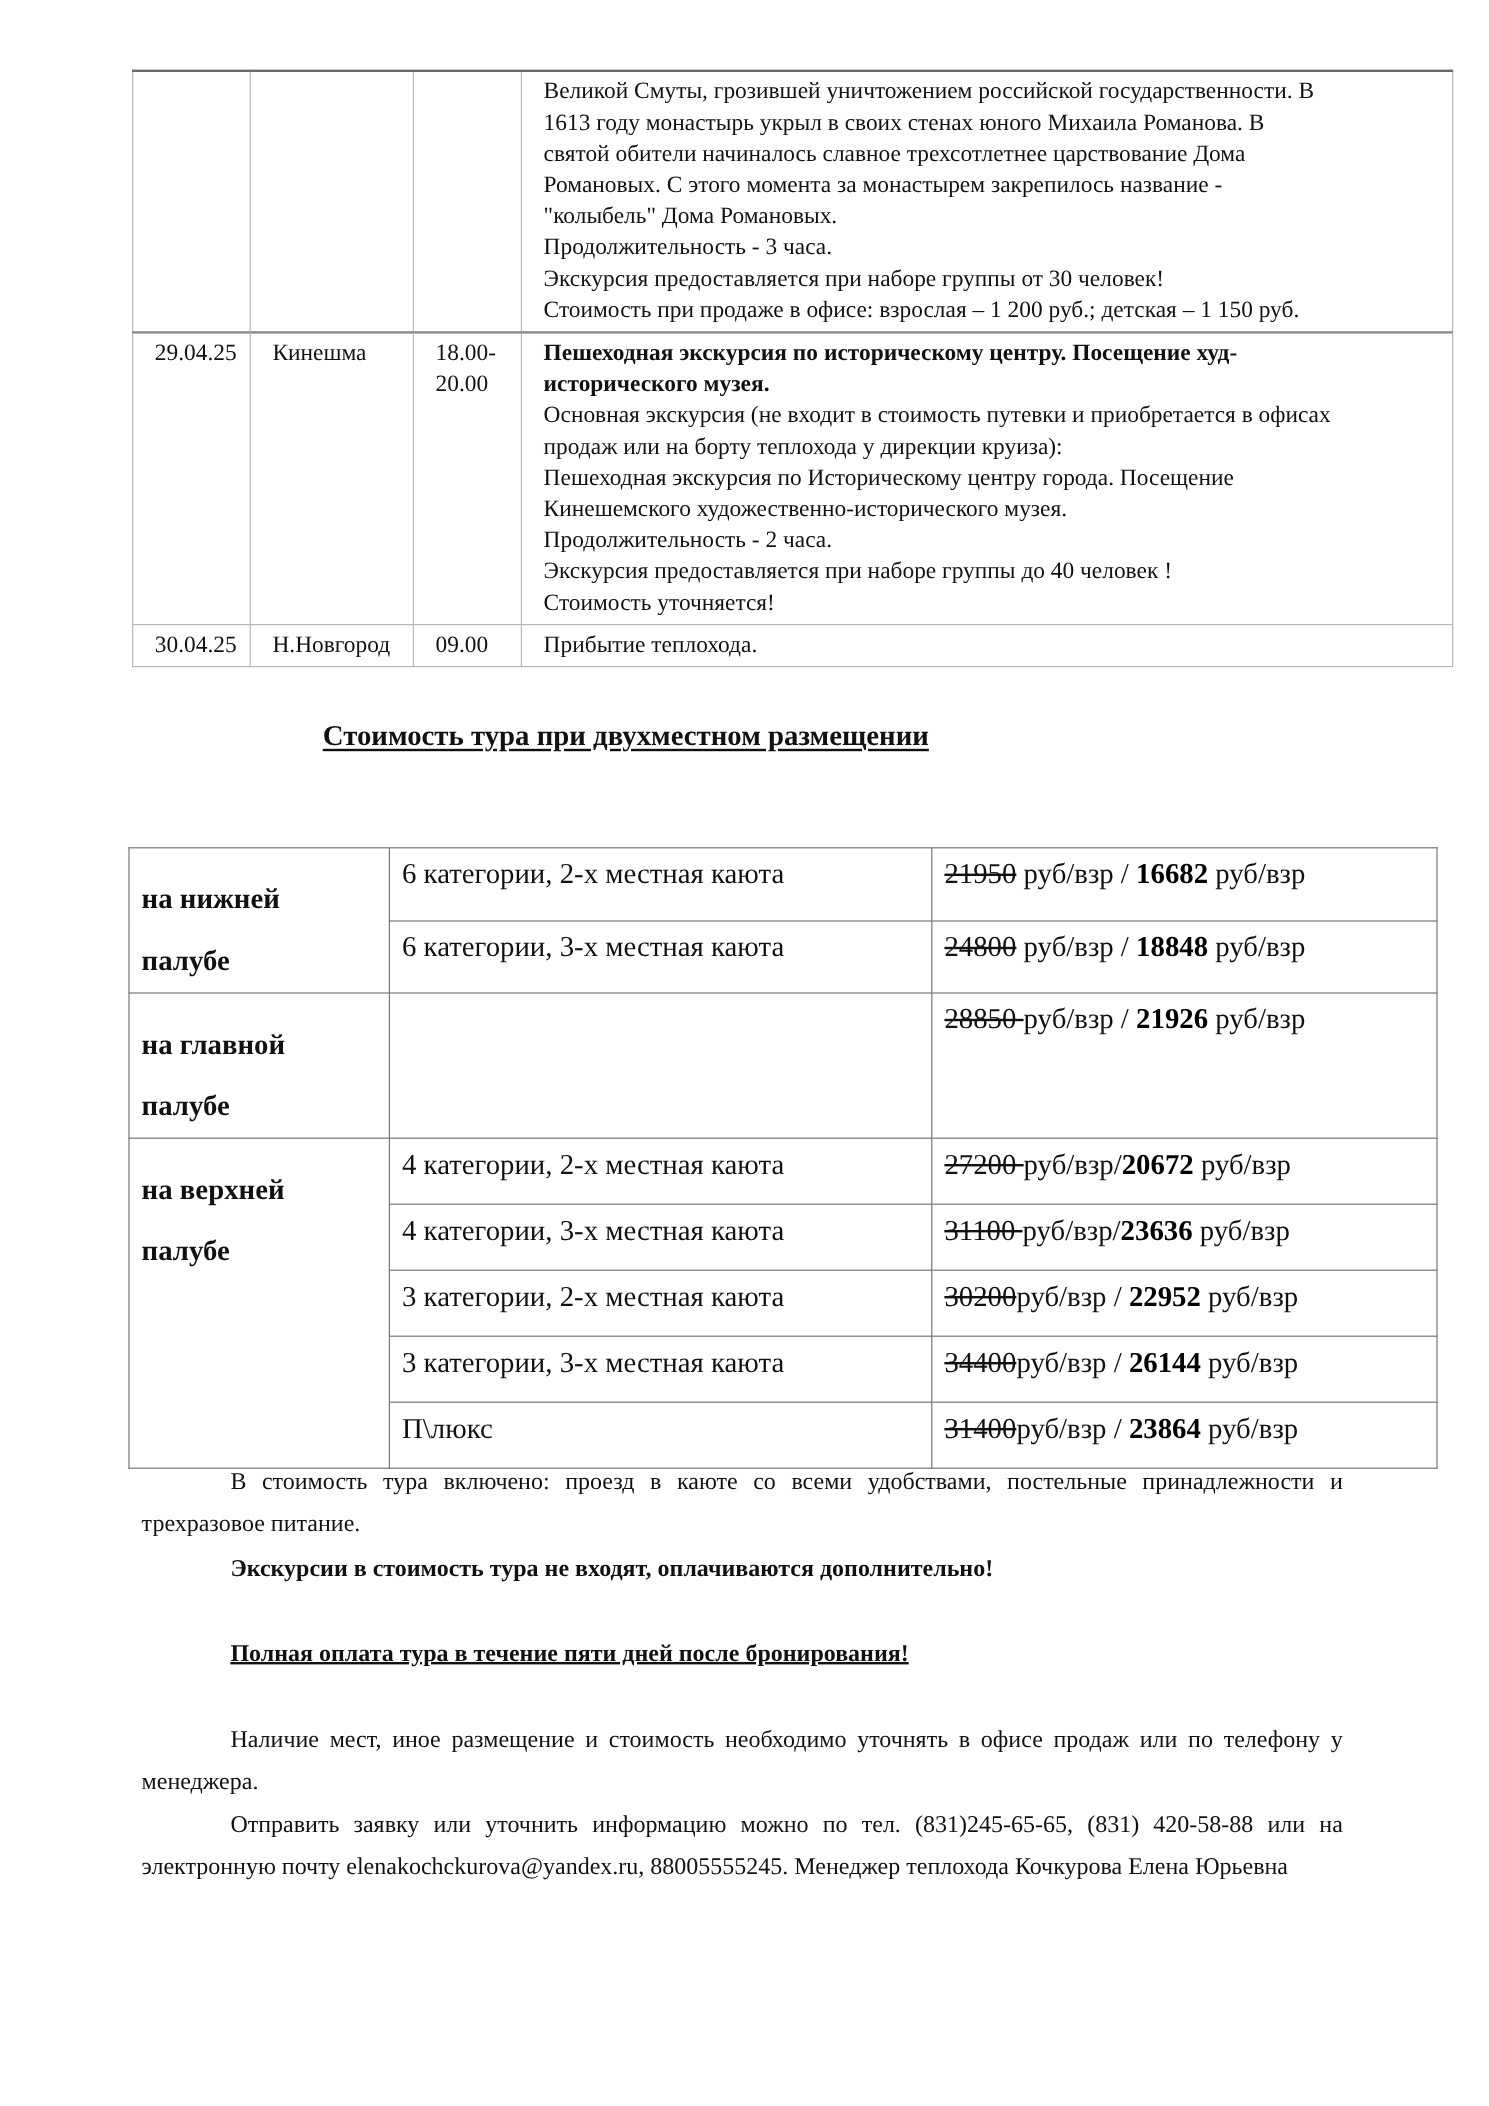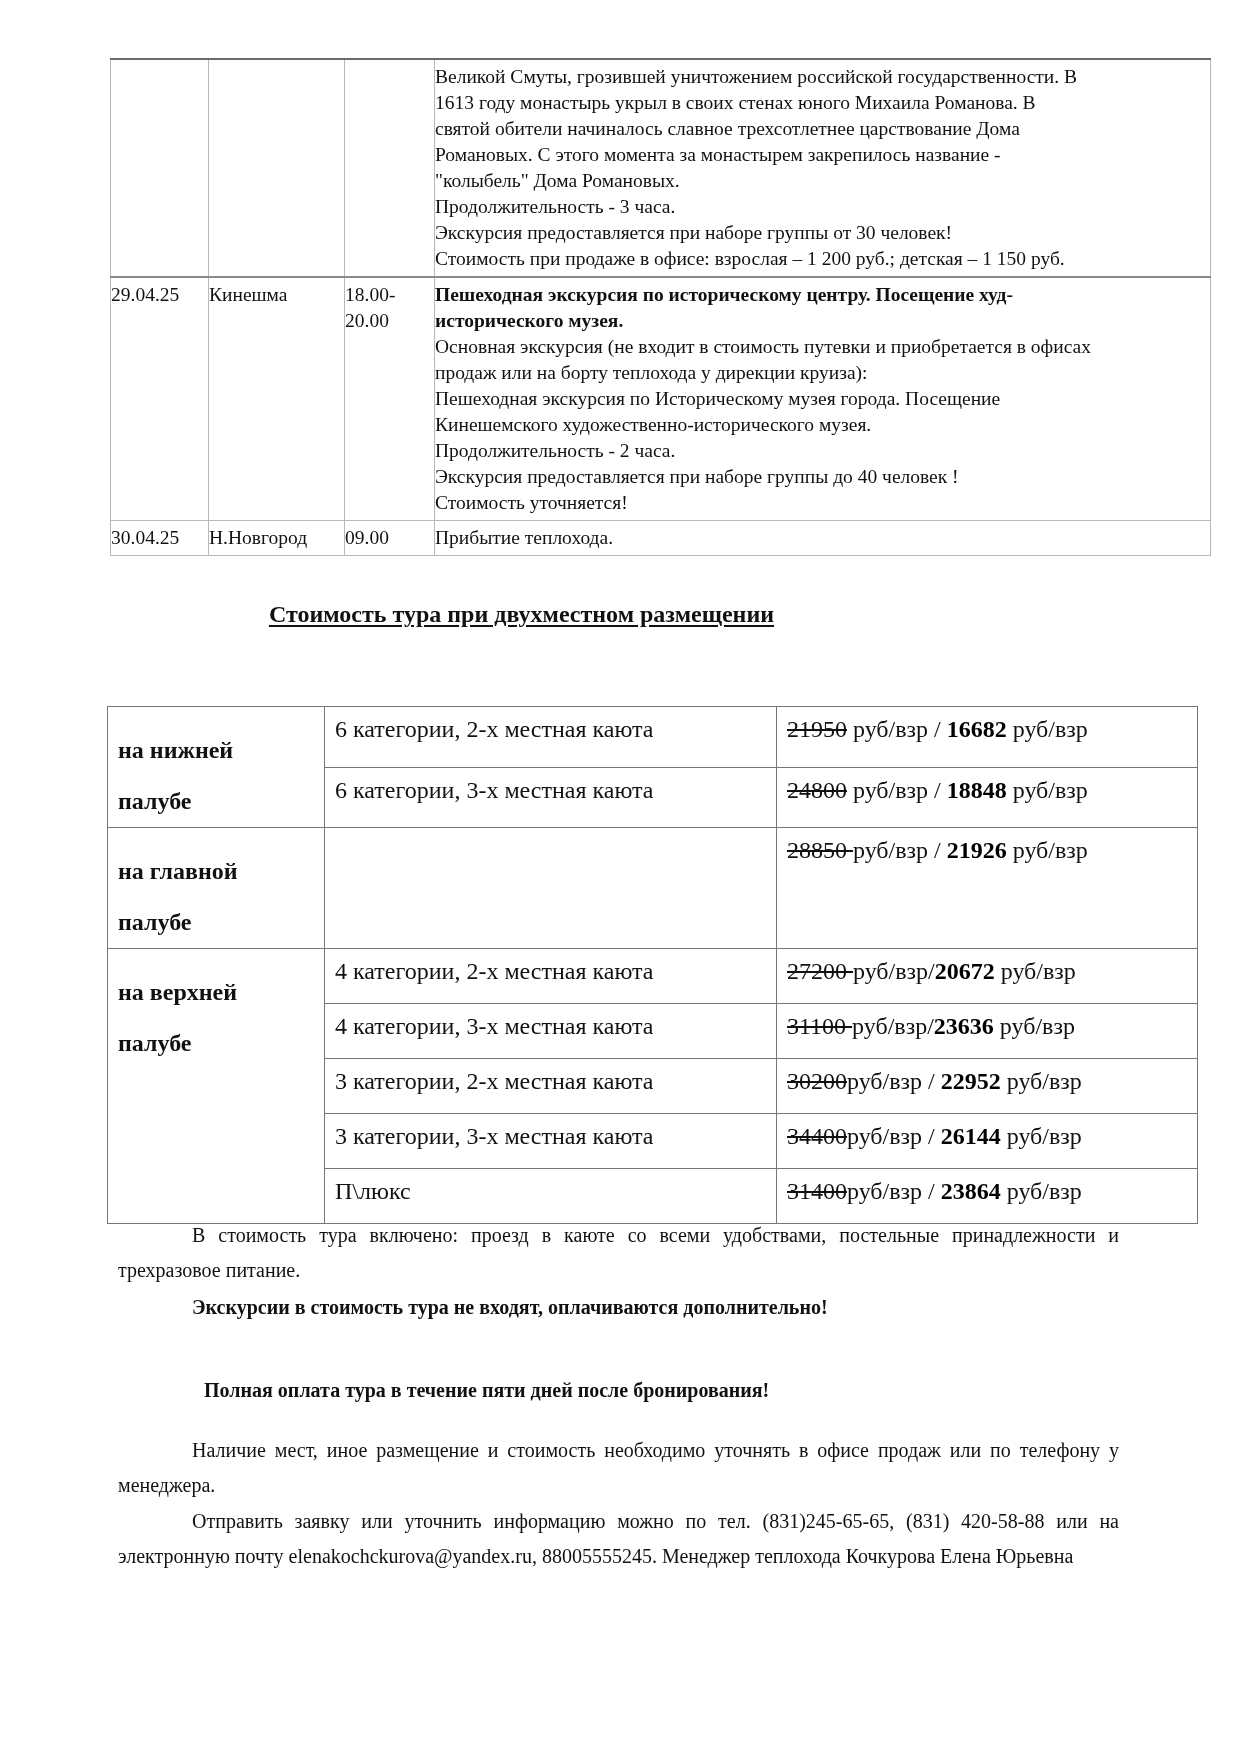--- a/index.html
+++ b/index.html
@@ -6,21 +6,21 @@
   body {
     width: 1241px; height: 1755px; position: relative; overflow: hidden;
     font-family: "Liberation Serif", "DejaVu Serif", serif; color: #111;
   }
   
   .itin {
     position: absolute; left: 110px; top: 58px; width: 1101px;
     border-collapse: collapse; font-size: 19.5px; line-height: 26px;
   }
   .itin td {
-    border: 1px solid #b8b8b8; vertical-align: top; padding: 4px 6px 4px 0;
+    border: 1px solid #b8b8b8; vertical-align: top; padding: 4px 6px 4px 18px;
   }
   .itin tr.first td { border-top: 2px solid #6a6a6a; }
   .itin tr.sep td { border-top: 2px solid #8a8a8a; margin-top: 44px; }
   .itin col.c1 { width: 98px; }
   .itin col.c2 { width: 136px; }
   .itin col.c3 { width: 90px; }
   .itin .desc .line { display: block; }
   .itin .desc .bold { font-weight: bold; }
 
   
@@ -84,21 +84,21 @@
     <tr class="sep">
       <td>29.04.25</td>
       <td>Кинешма</td>
       <td style="white-space:pre-line;">18.00-
 20.00</td>
       <td class="desc">
         <span class="line bold">Пешеходная экскурсия по историческому центру. Посещение худ-</span>
         <span class="line bold">исторического музея.</span>
         <span class="line">Основная экскурсия (не входит в стоимость путевки и приобретается в офисах</span>
         <span class="line">продаж или на борту теплохода у дирекции круиза):</span>
-        <span class="line">Пешеходная экскурсия по Историческому музея города. Посещение</span>
+        <span class="line">Пешеходная экскурсия по Историческому центру города. Посещение</span>
         <span class="line">Кинешемского художественно-исторического музея.</span>
         <span class="line">Продолжительность - 2 часа.</span>
         <span class="line">Экскурсия предоставляется при наборе группы до 40 человек !</span>
         <span class="line">Стоимость уточняется!</span>
       </td>
     </tr>
     <tr>
       <td>30.04.25</td>
       <td>Н.Новгород</td>
       <td>09.00</td>
@@ -165,15 +165,15 @@
     </tr>
     <tr>
       <td>П\люкс</td>
       <td><span class="old">31400</span><span>руб/взр / </span><span class="new">23864</span><span> руб/взр</span></td>
     </tr>
   </tbody>
 </table>
 
 <p class="para ind" style="top:1218px; margin:0;">В стоимость тура включено: проезд в каюте со всеми удобствами, постельные принадлежности и трехразовое питание.</p>
 <p class="para ind bold" style="top:1290px; margin:0;">Экскурсии в стоимость тура не входят, оплачиваются дополнительно!</p>
-<p class="para ind bold" style="top:1361px; margin:12px;">Полная оплата тура в течение пяти дней после бронирования!</p>
+<p class="para ind bold" style="top:1361px; margin:0;text-decoration:underline;">Полная оплата тура в течение пяти дней после бронирования!</p>
 <p class="para ind" style="top:1433px; margin:0;">Наличие мест, иное размещение и стоимость необходимо уточнять в офисе продаж или по телефону у менеджера.</p>
 <p class="para ind" style="top:1504px; margin:0;">Отправить заявку или уточнить информацию можно по тел. (831)245-65-65, (831) 420-58-88 или на электронную почту elenakochckurova@yandex.ru, 88005555245. Менеджер теплохода Кочкурова Елена Юрьевна</p>
 
 </body></html>

